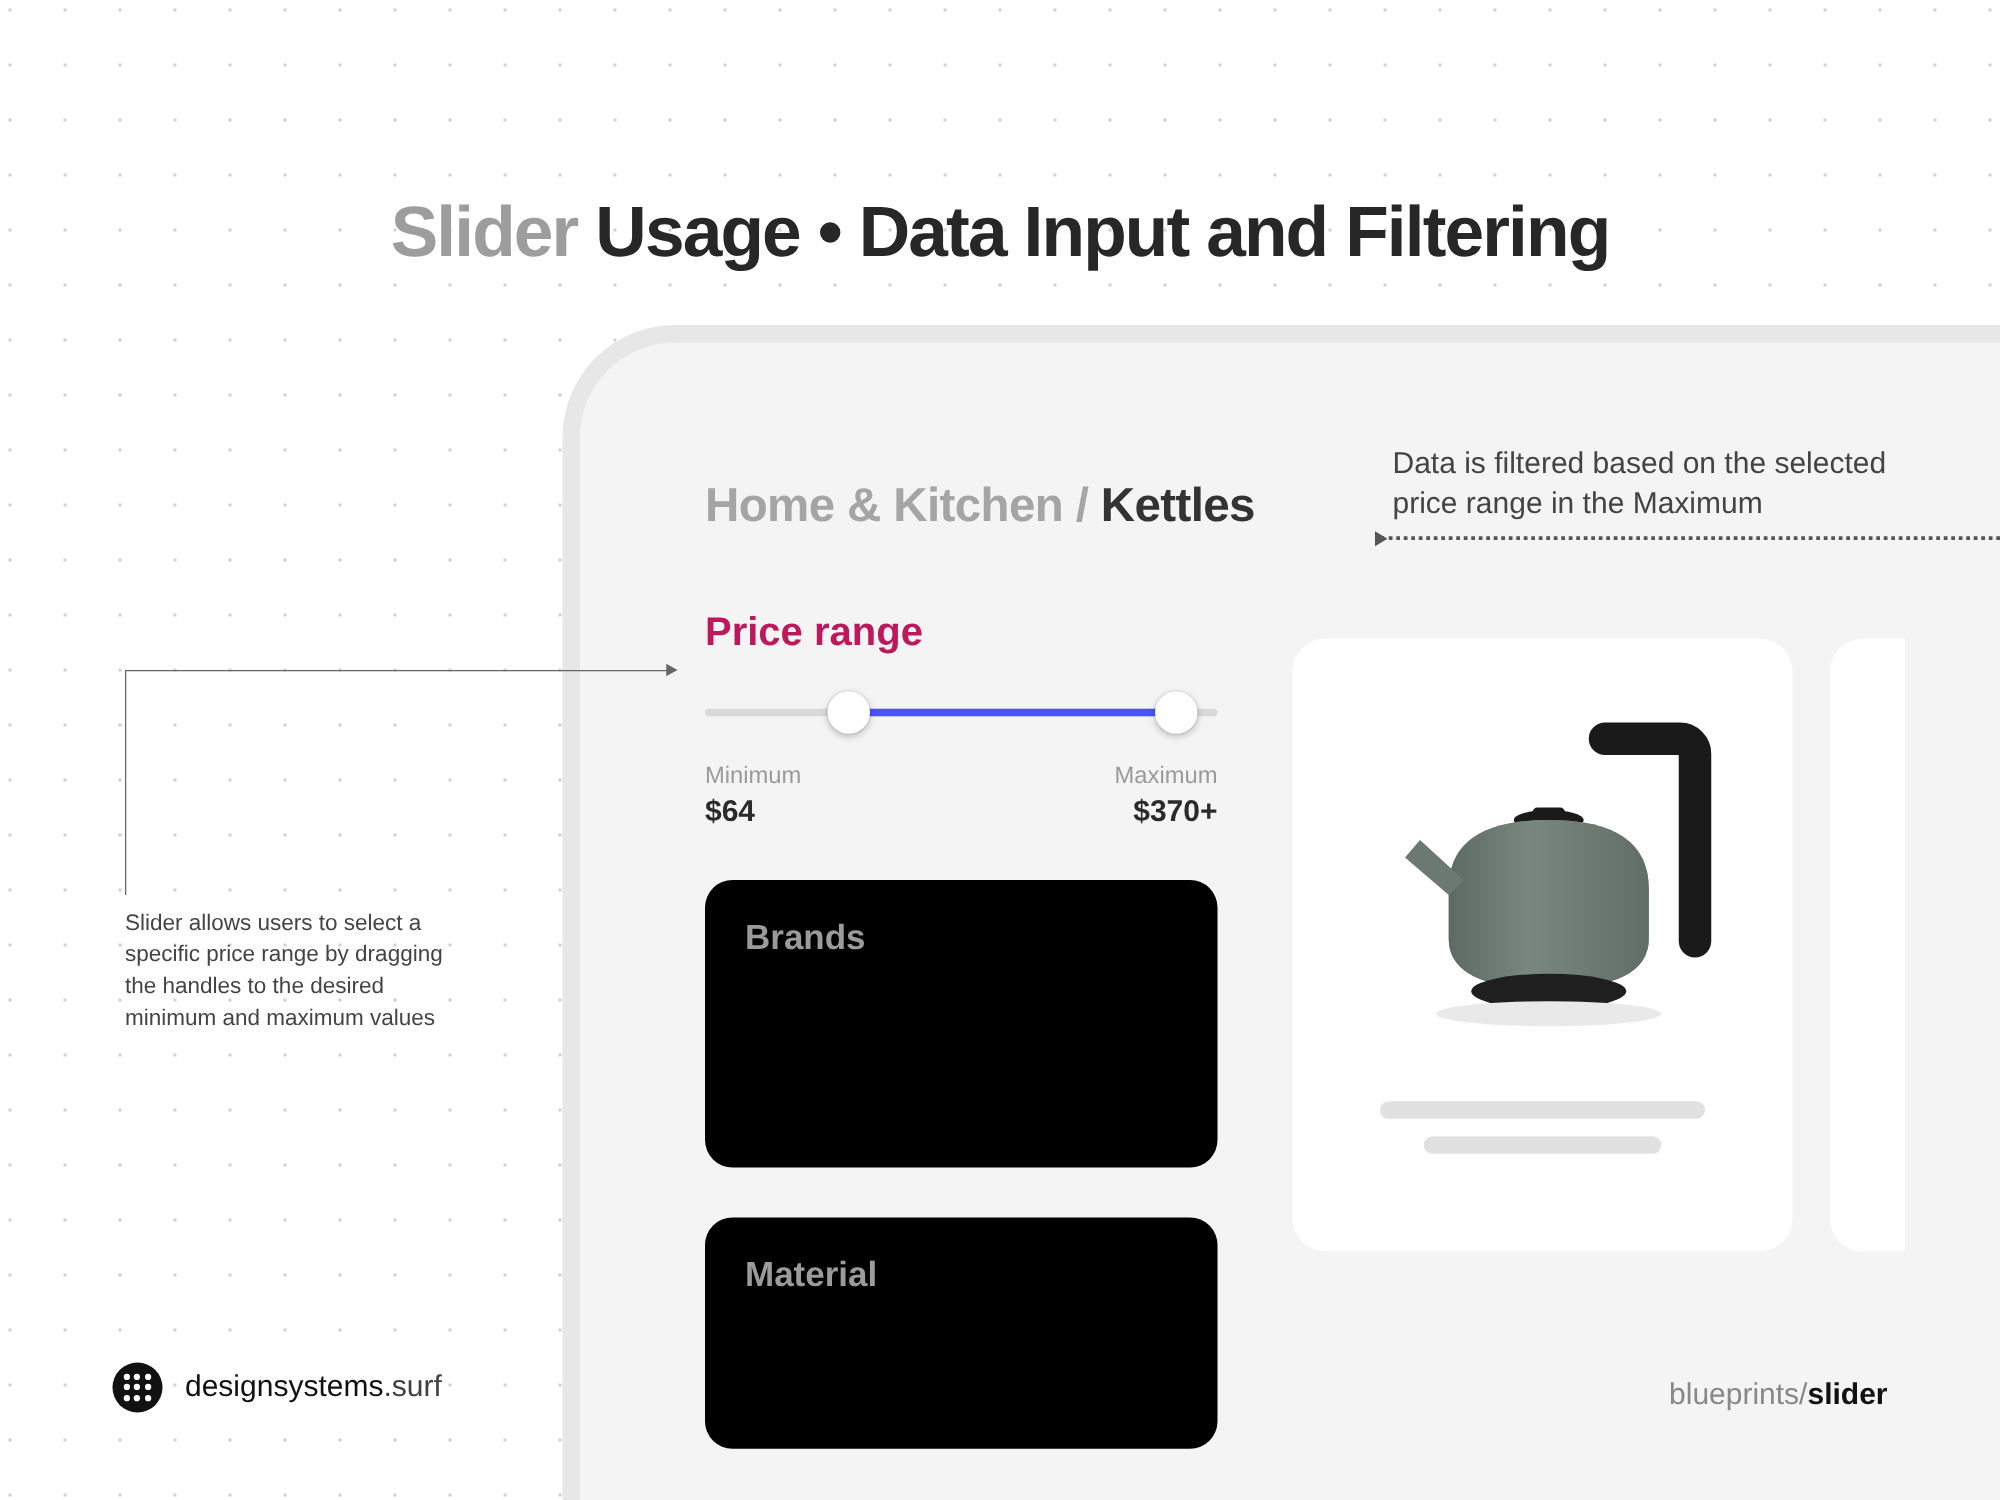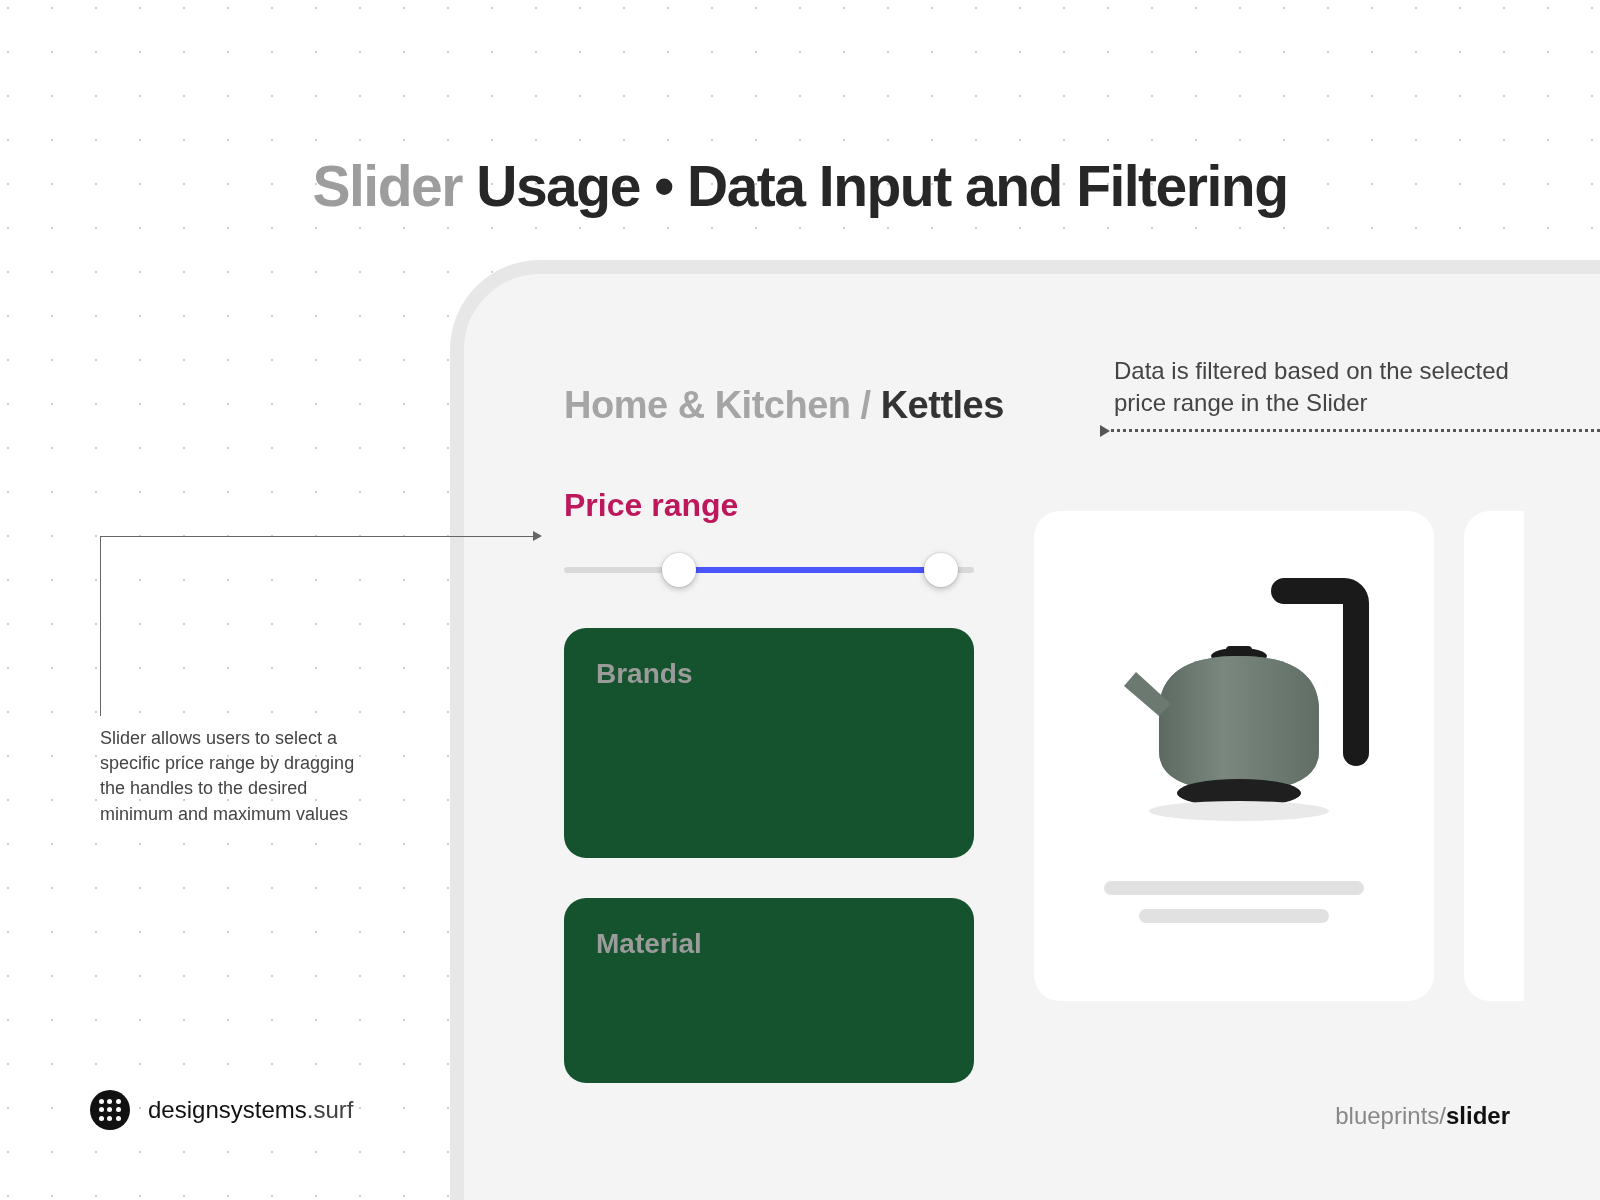--- a/index.html
+++ b/index.html
@@ -94,21 +94,21 @@
     display: flex; justify-content: space-between;
     margin-top: 22px;
   }
   .slab { }
   .slab .k { font-size: 19px; color: #9a9a9a; }
   .slab .v { font-size: 24px; font-weight: 600; color: #2b2b2b; margin-top: 4px; }
   .slab.right { text-align: right; }
 
   .filter-block {
     margin-top: 40px;
-    background: #14532d;
+    background: #000000;
     border-radius: 22px;
     padding: 30px 32px;
     height: 230px;
   }
   .filter-block h3 {
     font-size: 28px; font-weight: 700; color: #9b9b9b;
   }
   .filter-block.short { height: 185px; }
 
   
@@ -218,33 +218,43 @@
 
       <div class="section-title">Price range</div>
 
       <div class="slider-wrap">
         <div class="track"></div>
         <div class="track-fill"></div>
         <div class="handle min"></div>
         <div class="handle max"></div>
       </div>
 
+      <div class="slider-labels">
+        <div class="slab">
+          <div class="k">Minimum</div>
+          <div class="v">$64</div>
+        </div>
+        <div class="slab right">
+          <div class="k">Maximum</div>
+          <div class="v">$370+</div>
+        </div>
+      </div>
 
       <div class="filter-block">
         <h3>Brands</h3>
       </div>
 
       <div class="filter-block short">
         <h3>Material</h3>
       </div>
 
     </div>
 
     <div class="right-col">
-      <div class="callout">Data is filtered based on the selected price range in the Slider</div>
+      <div class="callout">Data is filtered based on the selected price range in the Maximum</div>
       <div class="arrow-dotted"></div>
 
       <div class="product-grid">
         <div class="card">
           <div class="prod-img">
             <svg viewBox="0 0 320 300" width="320" height="300">
 
               <path d="M210 50 h60 a12 12 0 0 1 12 12 v150" fill="none" stroke="#1a1a1a" stroke-width="26" stroke-linecap="round" stroke-linejoin="round"></path>
               <ellipse cx="165" cy="115" rx="28" ry="8" fill="#1a1a1a"></ellipse>
               <rect x="152" y="105" width="26" height="12" rx="4" fill="#1a1a1a"></rect>

